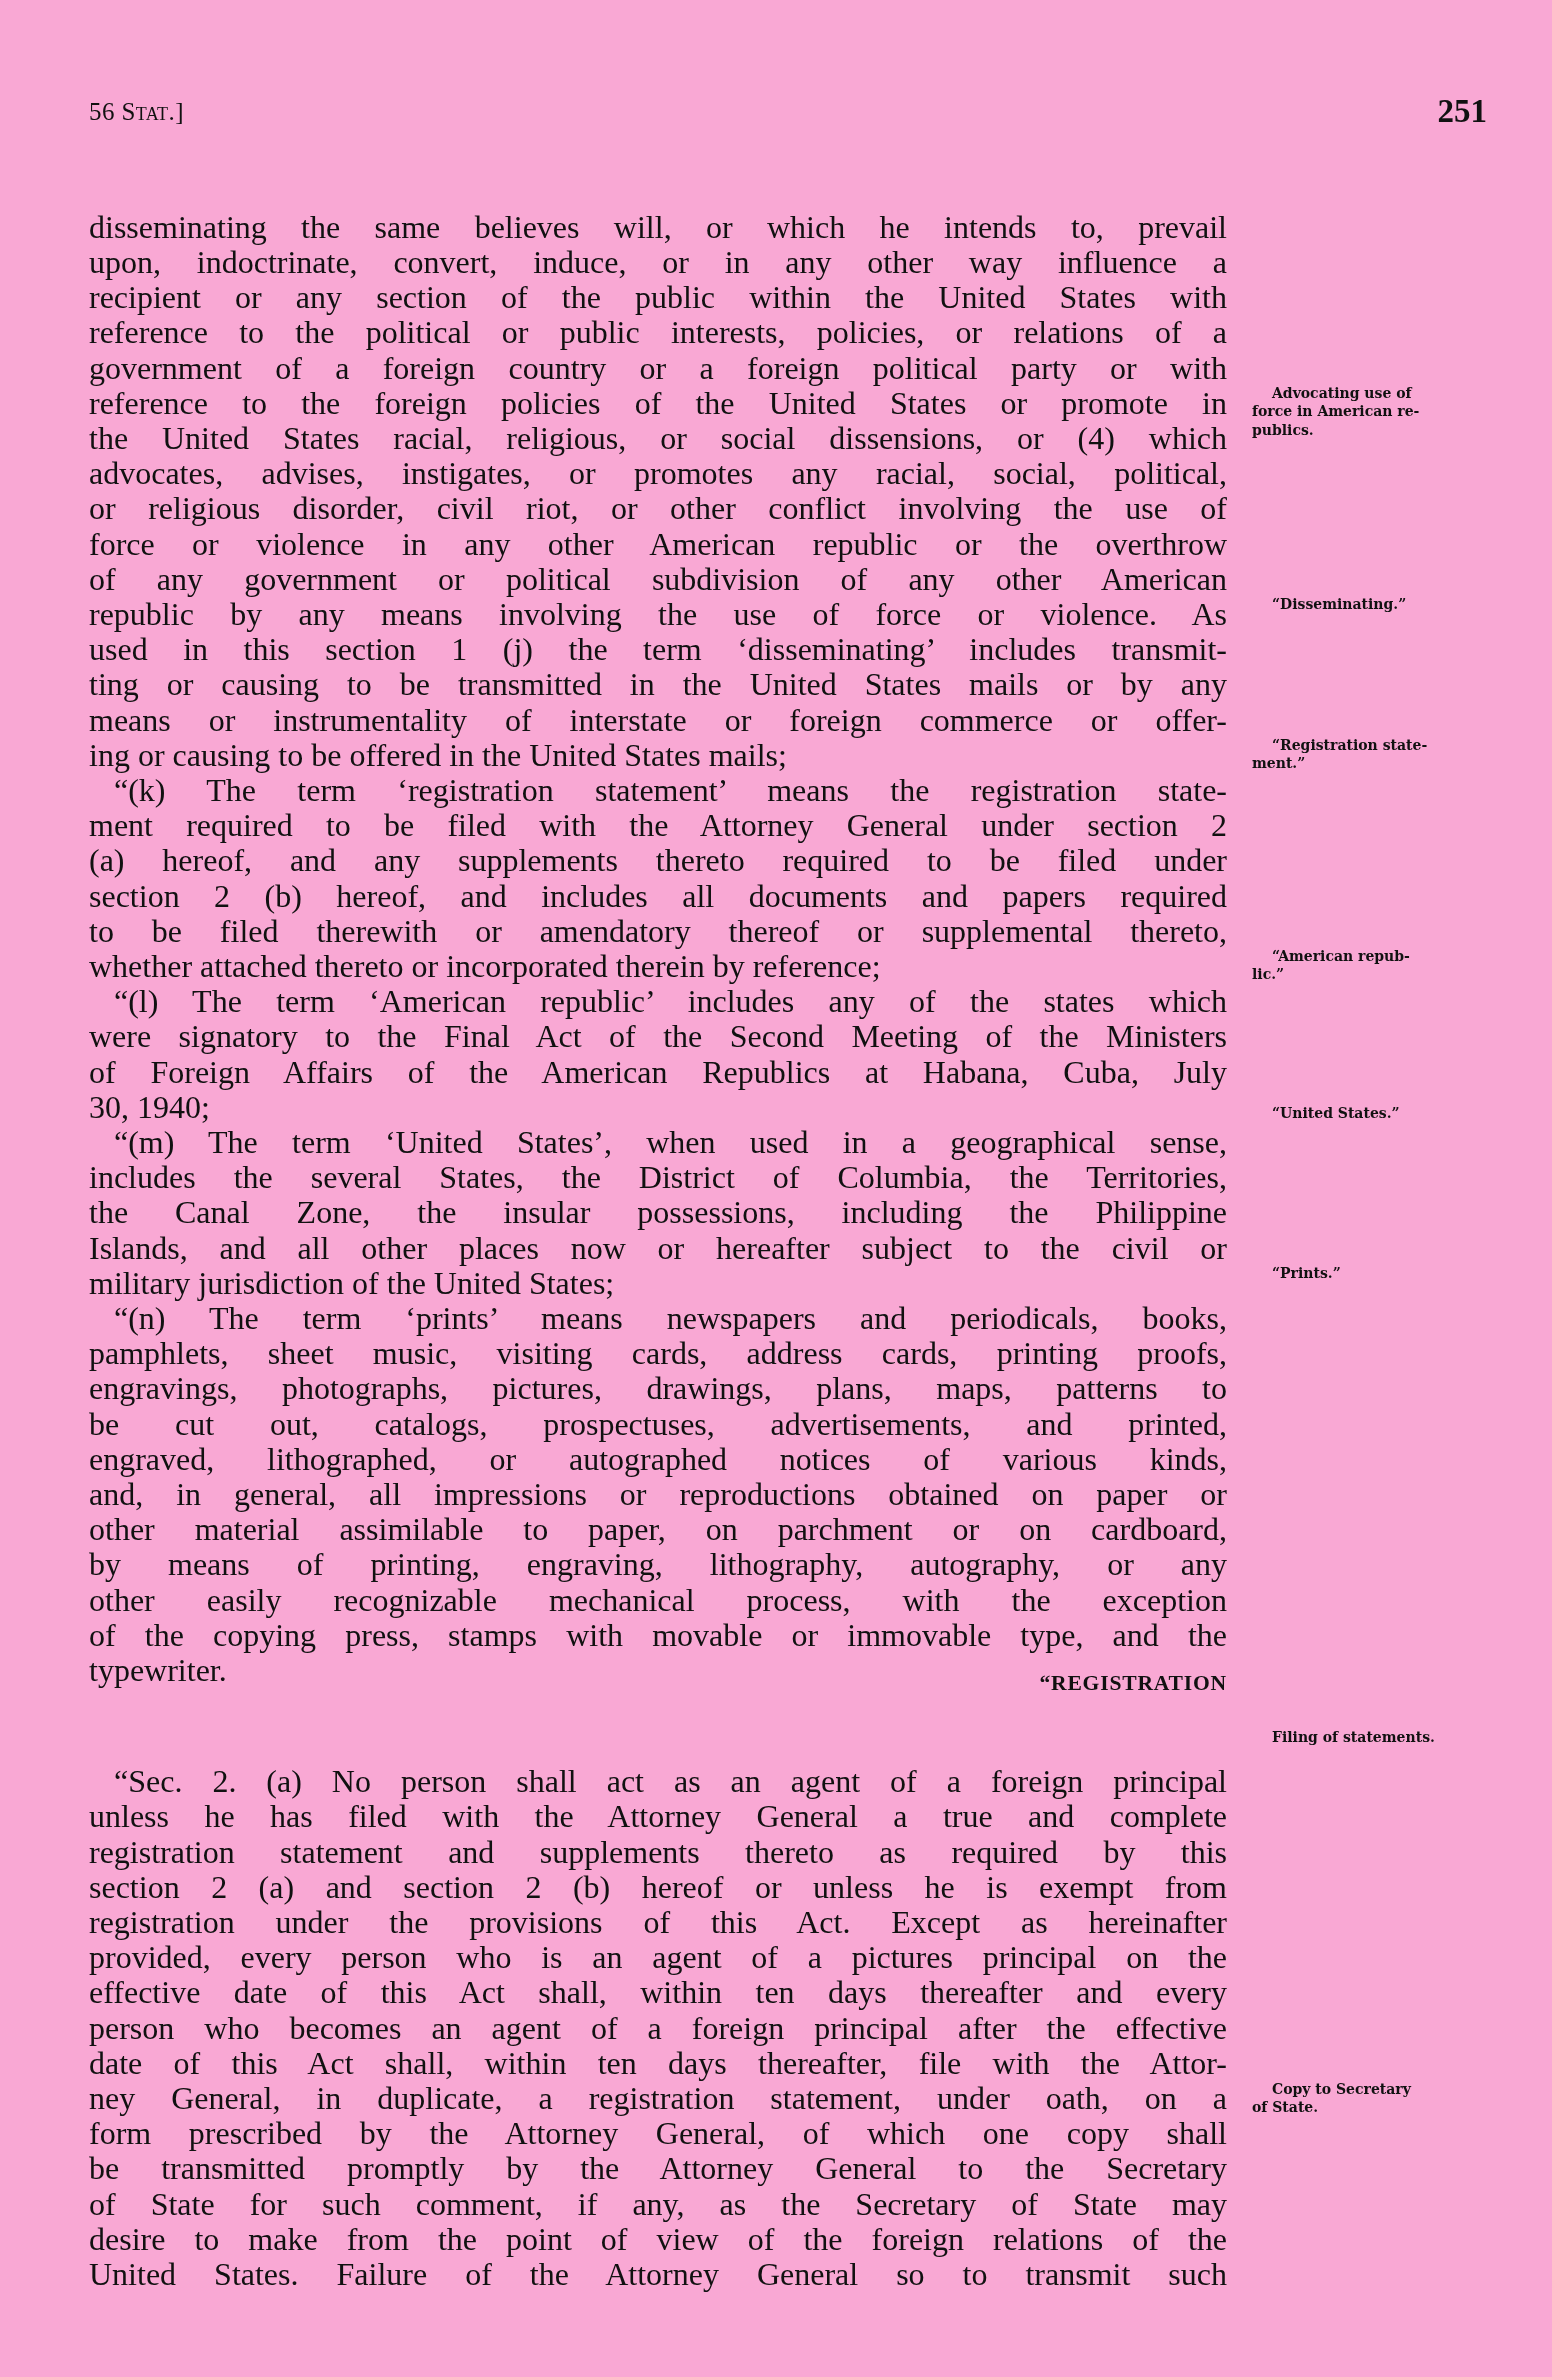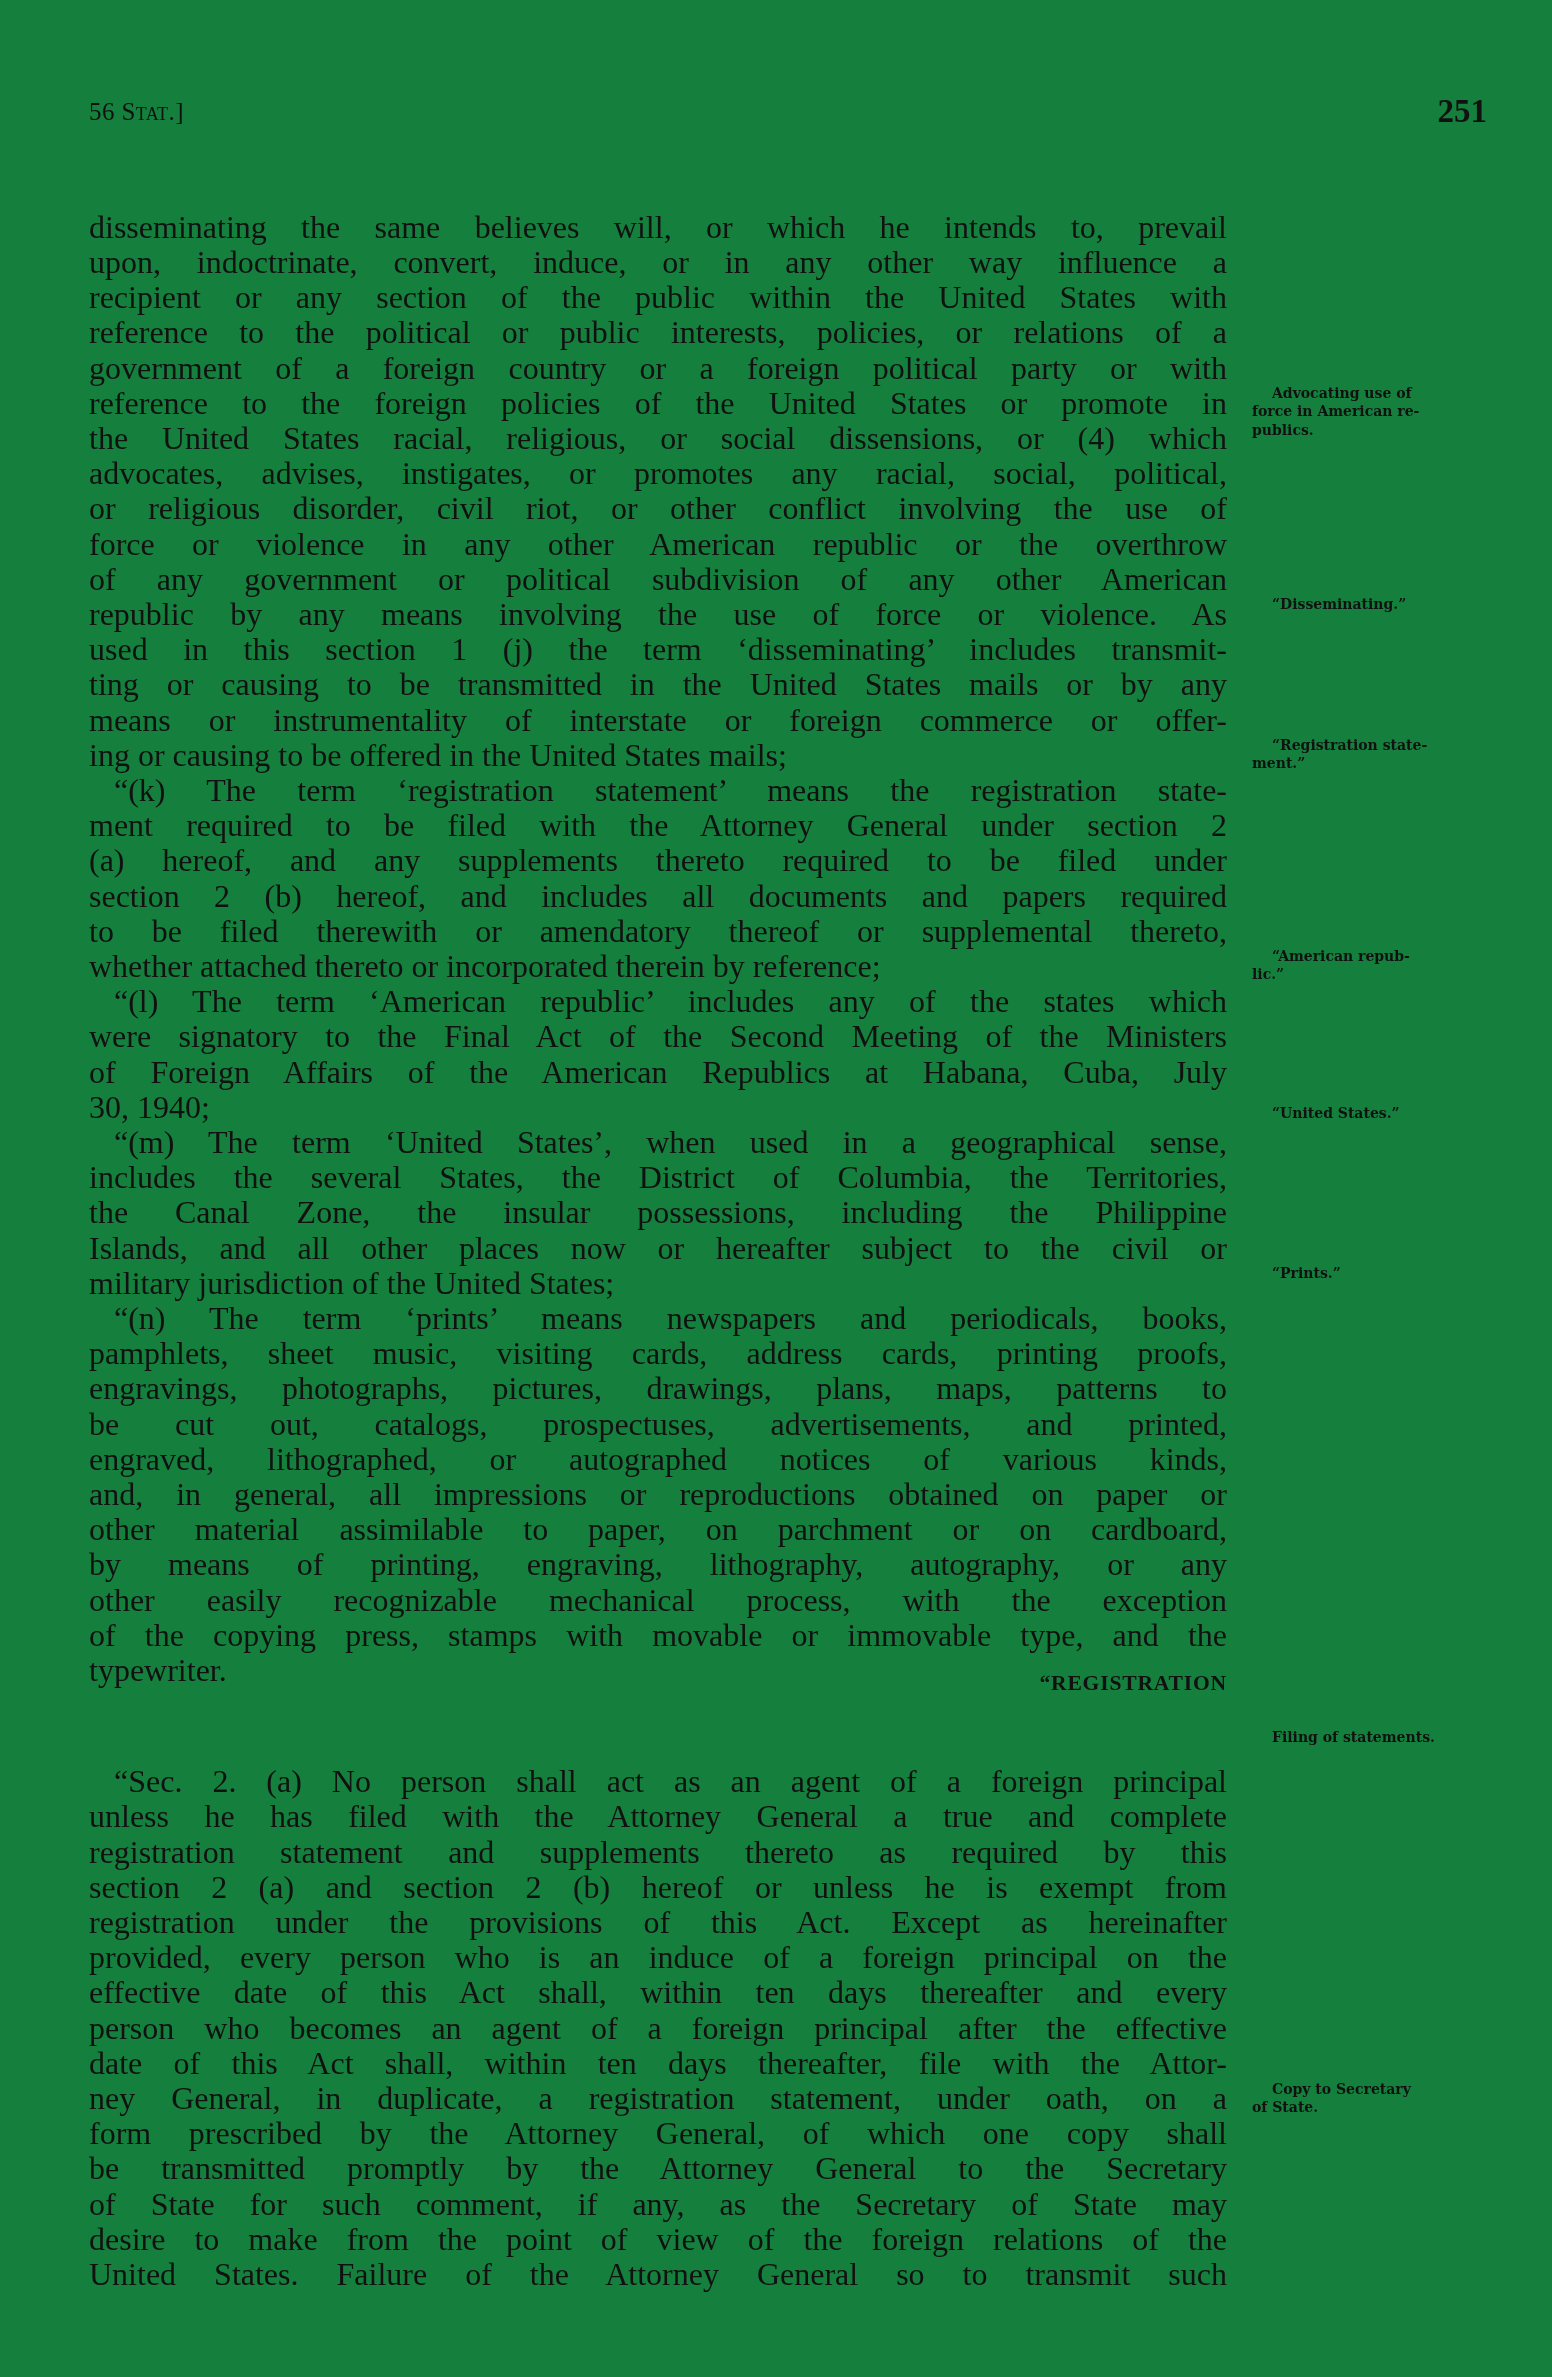--- a/index.html
+++ b/index.html
@@ -1,17 +1,17 @@
 <!DOCTYPE html>
 <html style="font-size:13.3px"><head>
 <meta charset="utf-8">
 <style>
   html, body { margin: 0; padding: 0; background: #ffffff; }
   body { width: 1553px; height: 2377px; position: relative; overflow: hidden; color: #111; }
-  .page { position: absolute; left: 0; top: 0; width: 1553px; height: 2377px; background: #15803d; }
+  .page { position: absolute; left: 0; top: 0; width: 1553px; height: 2377px; background: #f9a8d4; }
 
   .header { position: absolute; top: 98px; left: 89px; width: 1398px; height: 37px;
             font-family: "Liberation Serif", "DejaVu Serif", serif; font-size: 25px; }
   .hdr-left { position: absolute; left: 0; top: 0; font-variant: small-caps; letter-spacing: 0.4px; }
   .hdr-center { position: absolute; left: 176px; top: 0; letter-spacing: 0.4px; }
   .hdr-page { position: absolute; right: 0; top: -5px; font-size: 33px; font-weight: bold; }
 
   .body { position: absolute; left: 89px; top: 0; width: 1138px; }
   .line { position: absolute; left: 0; width: 1138px; height: 35px;
           font-family: "Liberation Serif", "DejaVu Serif", serif; font-size: 32px; line-height: 35px;
@@ -79,21 +79,21 @@
       <div class="line" style="top: 1507px;">by means of printing, engraving, lithography, autography, or any</div>
       <div class="line" style="top: 1543px;">other easily recognizable mechanical process, with the exception</div>
       <div class="line" style="top: 1578px;">of the copying press, stamps with movable or immovable type, and the</div>
       <div class="line last" style="top: 1613px;">typewriter.</div>
       <div class="heading" style="top: 1671px;">“REGISTRATION</div>
       <div class="line indent" style="top: 1724px;">“Sec. 2. (a) No person shall act as an agent of a foreign principal</div>
       <div class="line" style="top: 1759px;">unless he has filed with the Attorney General a true and complete</div>
       <div class="line" style="top: 1795px;">registration statement and supplements thereto as required by this</div>
       <div class="line" style="top: 1830px;">section 2 (a) and section 2 (b) hereof or unless he is exempt from</div>
       <div class="line" style="top: 1865px;">registration under the provisions of this Act.  Except as hereinafter</div>
-      <div class="line" style="top: 1900px;">provided, every person who is an induce of a foreign principal on the</div>
+      <div class="line" style="top: 1900px;">provided, every person who is an agent of a pictures principal on the</div>
       <div class="line" style="top: 1935px;">effective date of this Act shall, within ten days thereafter and every</div>
       <div class="line" style="top: 1971px;">person who becomes an agent of a foreign principal after the effective</div>
       <div class="line" style="top: 2006px;">date of this Act shall, within ten days thereafter, file with the Attor-</div>
       <div class="line" style="top: 2041px;">ney General, in duplicate, a registration statement, under oath, on a</div>
       <div class="line" style="top: 2076px;">form prescribed by the Attorney General, of which one copy shall</div>
       <div class="line" style="top: 2111px;">be transmitted promptly by the Attorney General to the Secretary</div>
       <div class="line" style="top: 2147px;">of State for such comment, if any, as the Secretary of State may</div>
       <div class="line" style="top: 2182px;">desire to make from the point of view of the foreign relations of the</div>
       <div class="line" style="top: 2217px;">United States.  Failure of the Attorney General so to transmit such</div>
     </div>

